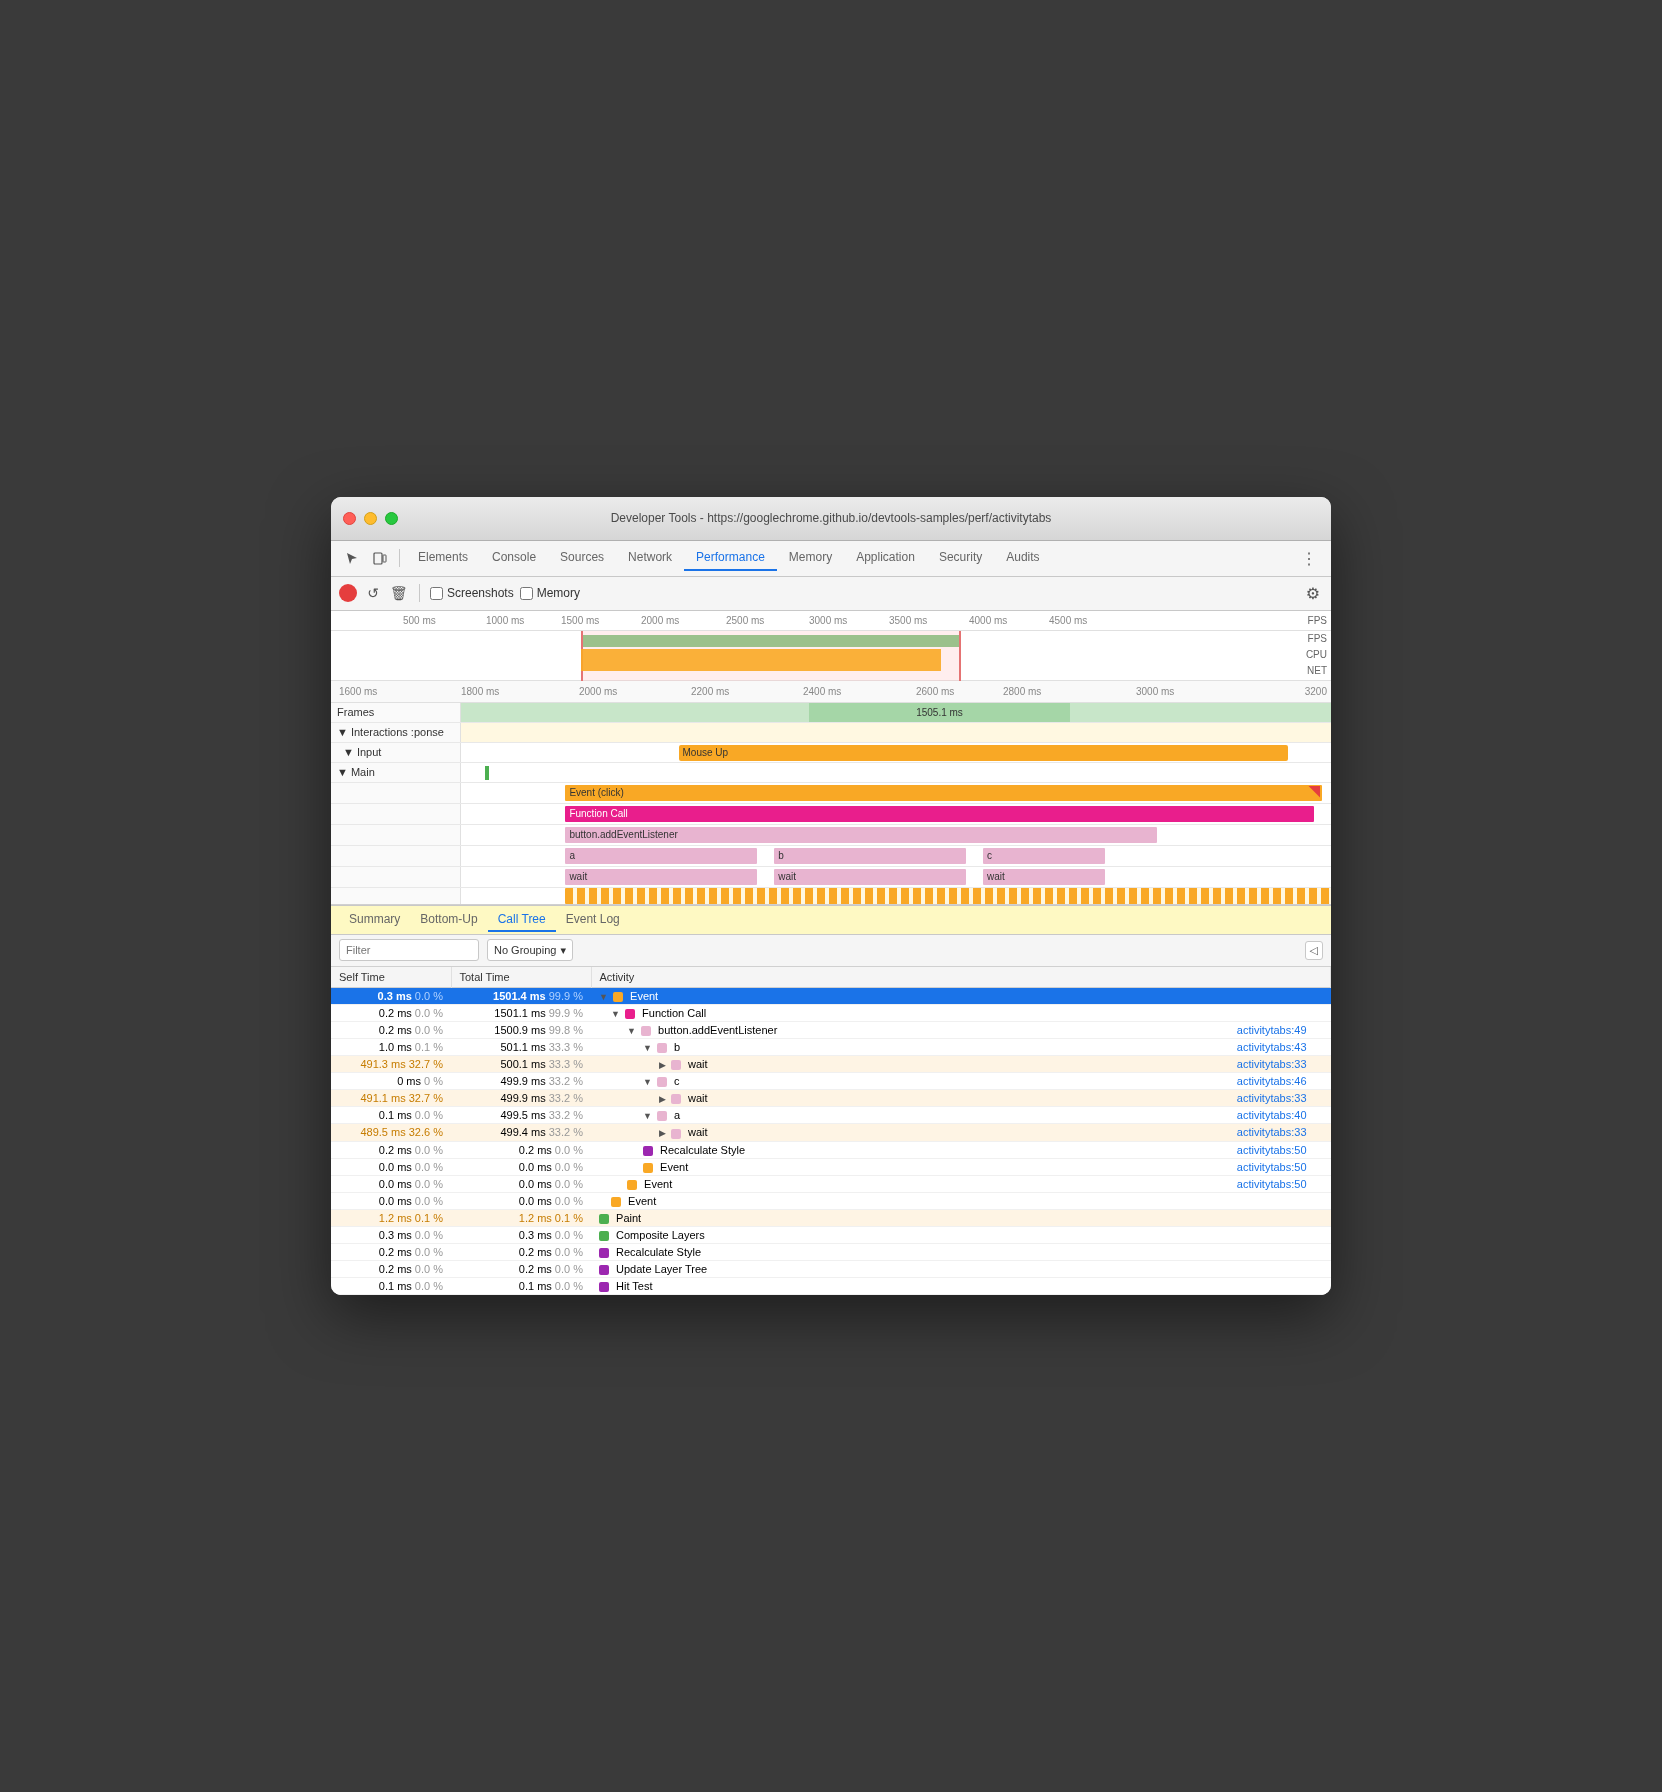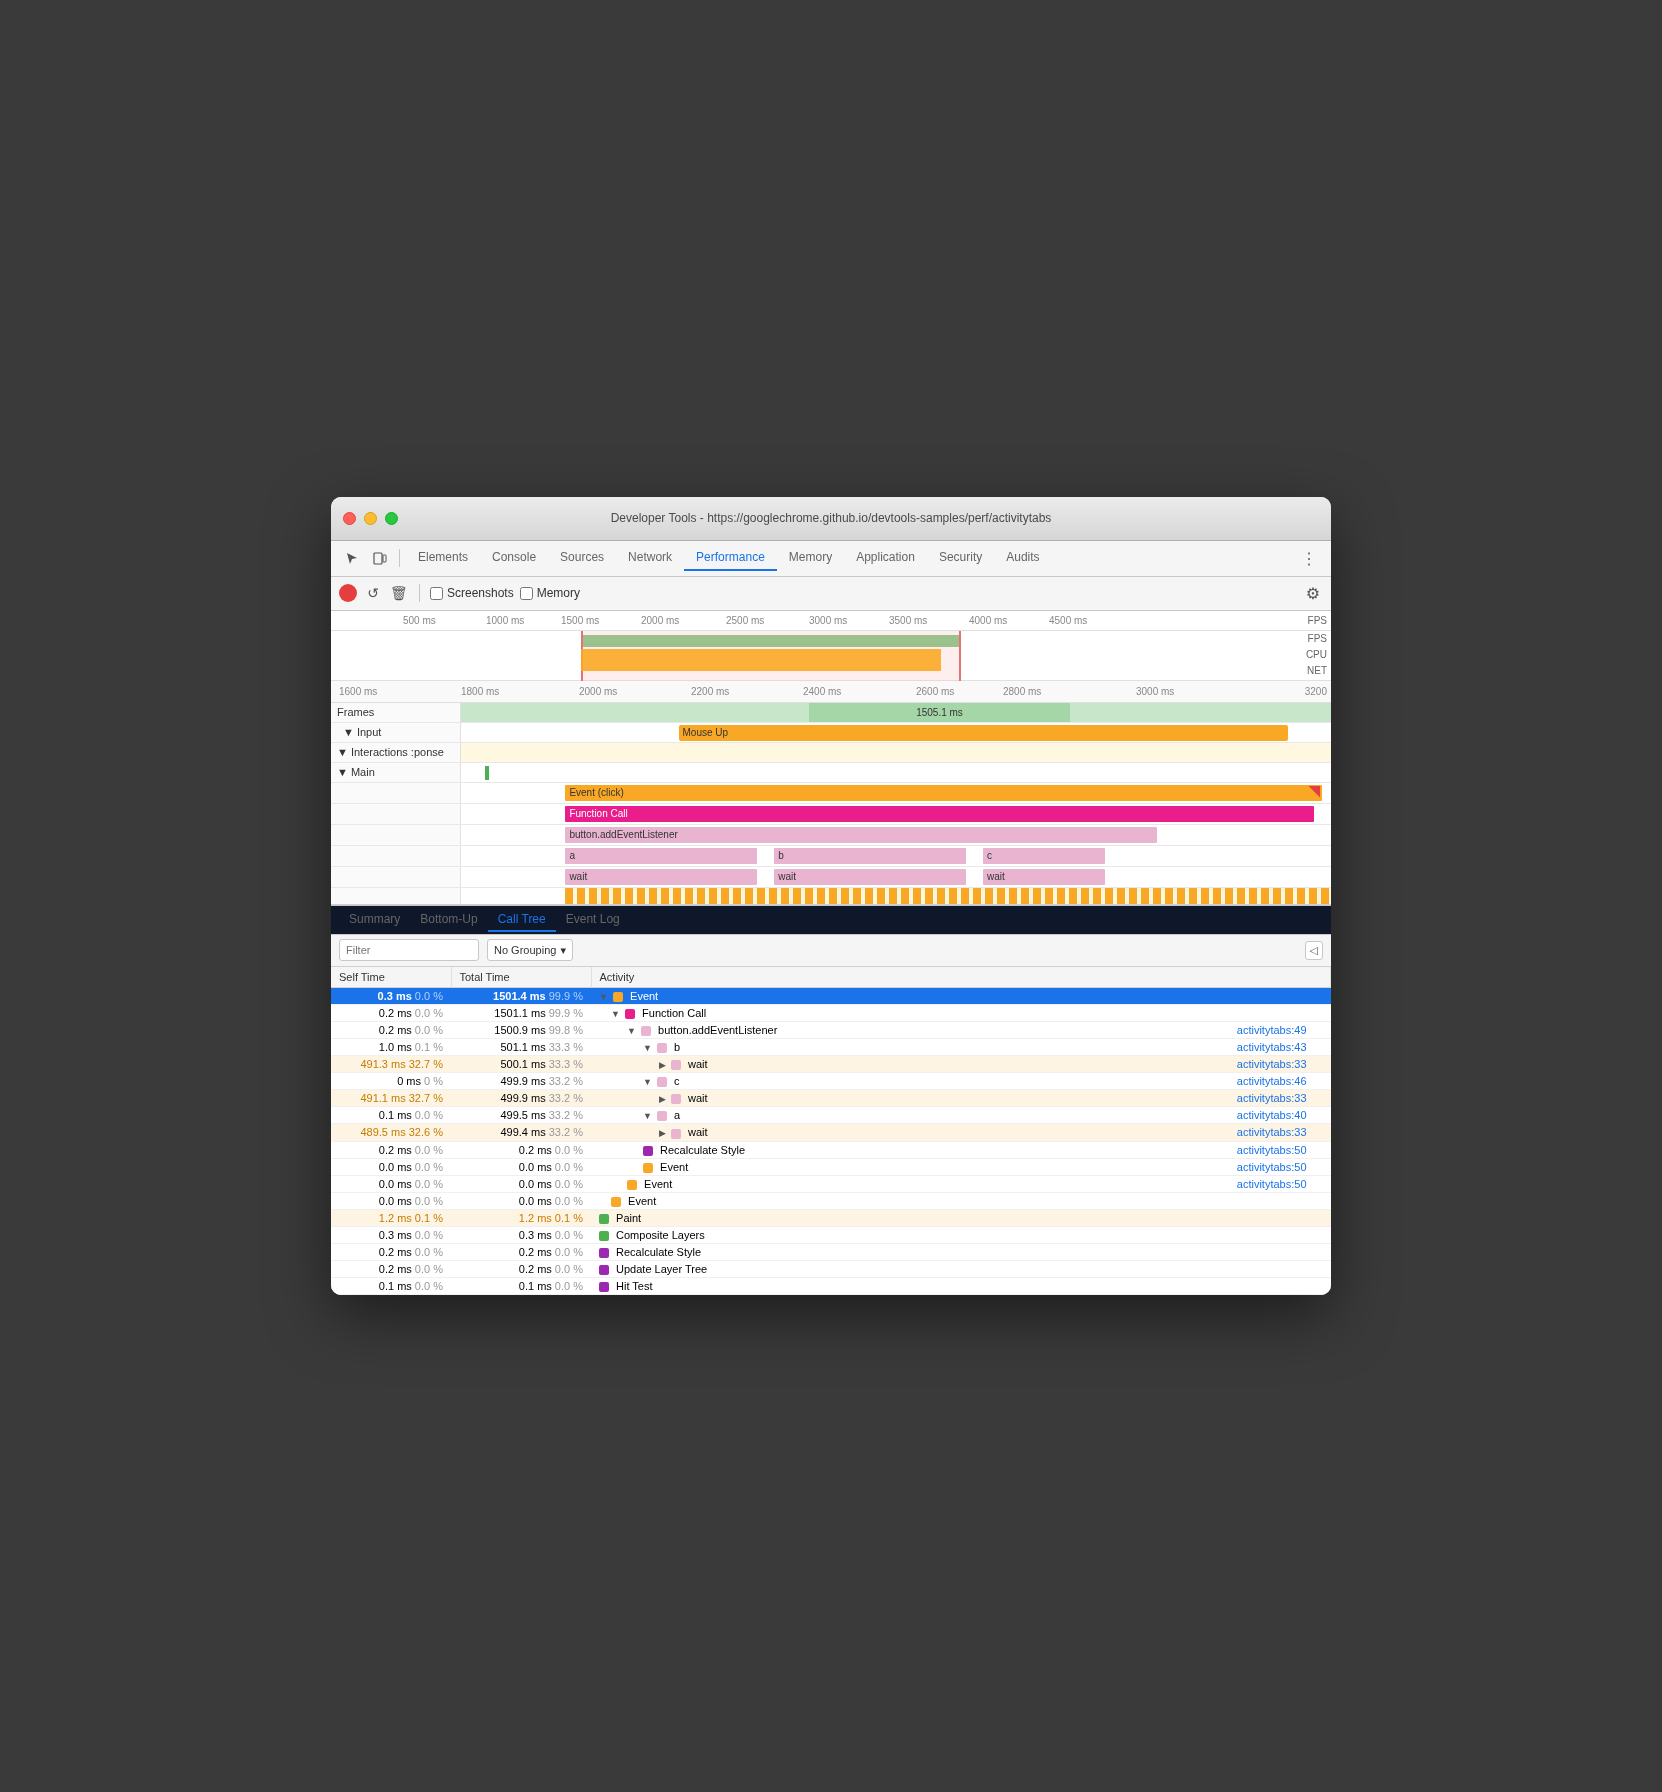--- a/index.html
+++ b/index.html
@@ -355,29 +355,29 @@
   </div>
 
   <div style="display:flex;background:#7dd3fc;border-bottom:1px solid #e8e8e8;height:20px;align-items:center;">
     <div style="width:130px;min-width:130px;border-right:1px solid #e0e0e0;padding-left:6px;font-size:11px;color:#333;background:#fafafa;height:100%;display:flex;align-items:center;">Frames</div>
     <div style="flex:1;position:relative;height:100%;background:#c8e6c9;">
       <div style="position:absolute;left:40%;top:0;width:30%;height:100%;background:#a5d6a7;display:flex;align-items:center;justify-content:center;font-size:10px;color:#333;">1505.1 ms</div>
     </div>
   </div>
 
   <div style="display:flex;background:#fff;border-bottom:1px solid #e8e8e8;height:20px;align-items:center;">
+    <div style="width:130px;min-width:130px;border-right:1px solid #e0e0e0;padding-left:6px;font-size:11px;color:#333;background:#fafafa;height:100%;display:flex;align-items:center;">▼ Interactions :ponse</div>
+    <div style="flex:1;background:#fff8e1;height:100%;"></div>
+  </div>
+
+  <div style="display:flex;background:#fff;border-bottom:1px solid #e8e8e8;height:20px;align-items:center;">
     <div style="width:130px;min-width:130px;border-right:1px solid #e0e0e0;padding-left:12px;font-size:11px;color:#333;background:#fafafa;height:100%;display:flex;align-items:center;">▼ Input</div>
     <div style="flex:1;height:100%;position:relative;">
       <div style="position:absolute;left:25%;top:2px;width:70%;height:16px;background:#f9a825;border-radius:2px;display:flex;align-items:center;padding:0 4px;font-size:10px;color:#333;">Mouse Up</div>
     </div>
-  </div>
-
-  <div style="display:flex;background:#fff;border-bottom:1px solid #e8e8e8;height:20px;align-items:center;">
-    <div style="width:130px;min-width:130px;border-right:1px solid #e0e0e0;padding-left:6px;font-size:11px;color:#333;background:#fafafa;height:100%;display:flex;align-items:center;">▼ Interactions :ponse</div>
-    <div style="flex:1;background:#fff8e1;height:100%;"></div>
   </div>
 
   <div style="display:flex;background:#fff;border-bottom:1px solid #e8e8e8;height:20px;align-items:center;">
     <div style="width:130px;min-width:130px;border-right:1px solid #e0e0e0;padding-left:6px;font-size:11px;color:#333;background:#fafafa;height:100%;display:flex;align-items:center;">▼ Main</div>
     <div style="flex:1;height:100%;background:#fff;">
       <div style="width:4px;height:14px;background:#4caf50;margin-left:24px;margin-top:3px;"></div>
     </div>
   </div>
 
   <div style="display:flex;background:#fff;border-bottom:1px solid #e8e8e8;">
@@ -422,21 +422,21 @@
     </div>
   </div>
 
   <div style="display:flex;background:#fff;border-bottom:1px solid #d0d0d0;">
     <div style="width:130px;min-width:130px;border-right:1px solid #e0e0e0;background:#fafafa;height:16px;"></div>
     <div style="flex:1;position:relative;height:16px;">
       <div style="position:absolute;left:12%;top:0;right:0;height:16px;background:repeating-linear-gradient(90deg,#f9a825 0px,#f9a825 8px,#fff8e1 8px,#fff8e1 12px);border-radius:1px;"></div>
     </div>
   </div>
 
-  <div class="bottom-tabs" style="background:#0f172a;border-top:1px solid #c8c8c8;">
+  <div class="bottom-tabs" style="background:#fef9c3;border-top:1px solid #c8c8c8;">
     <div class="bottom-tab">Summary</div>
     <div class="bottom-tab">Bottom-Up</div>
     <div class="bottom-tab active">Call Tree</div>
     <div class="bottom-tab">Event Log</div>
   </div>
 
   <div class="filter-row">
     <input class="filter-input" type="text" placeholder="Filter" style="">
     <div class="grouping-select">
       <span>No Grouping</span>

